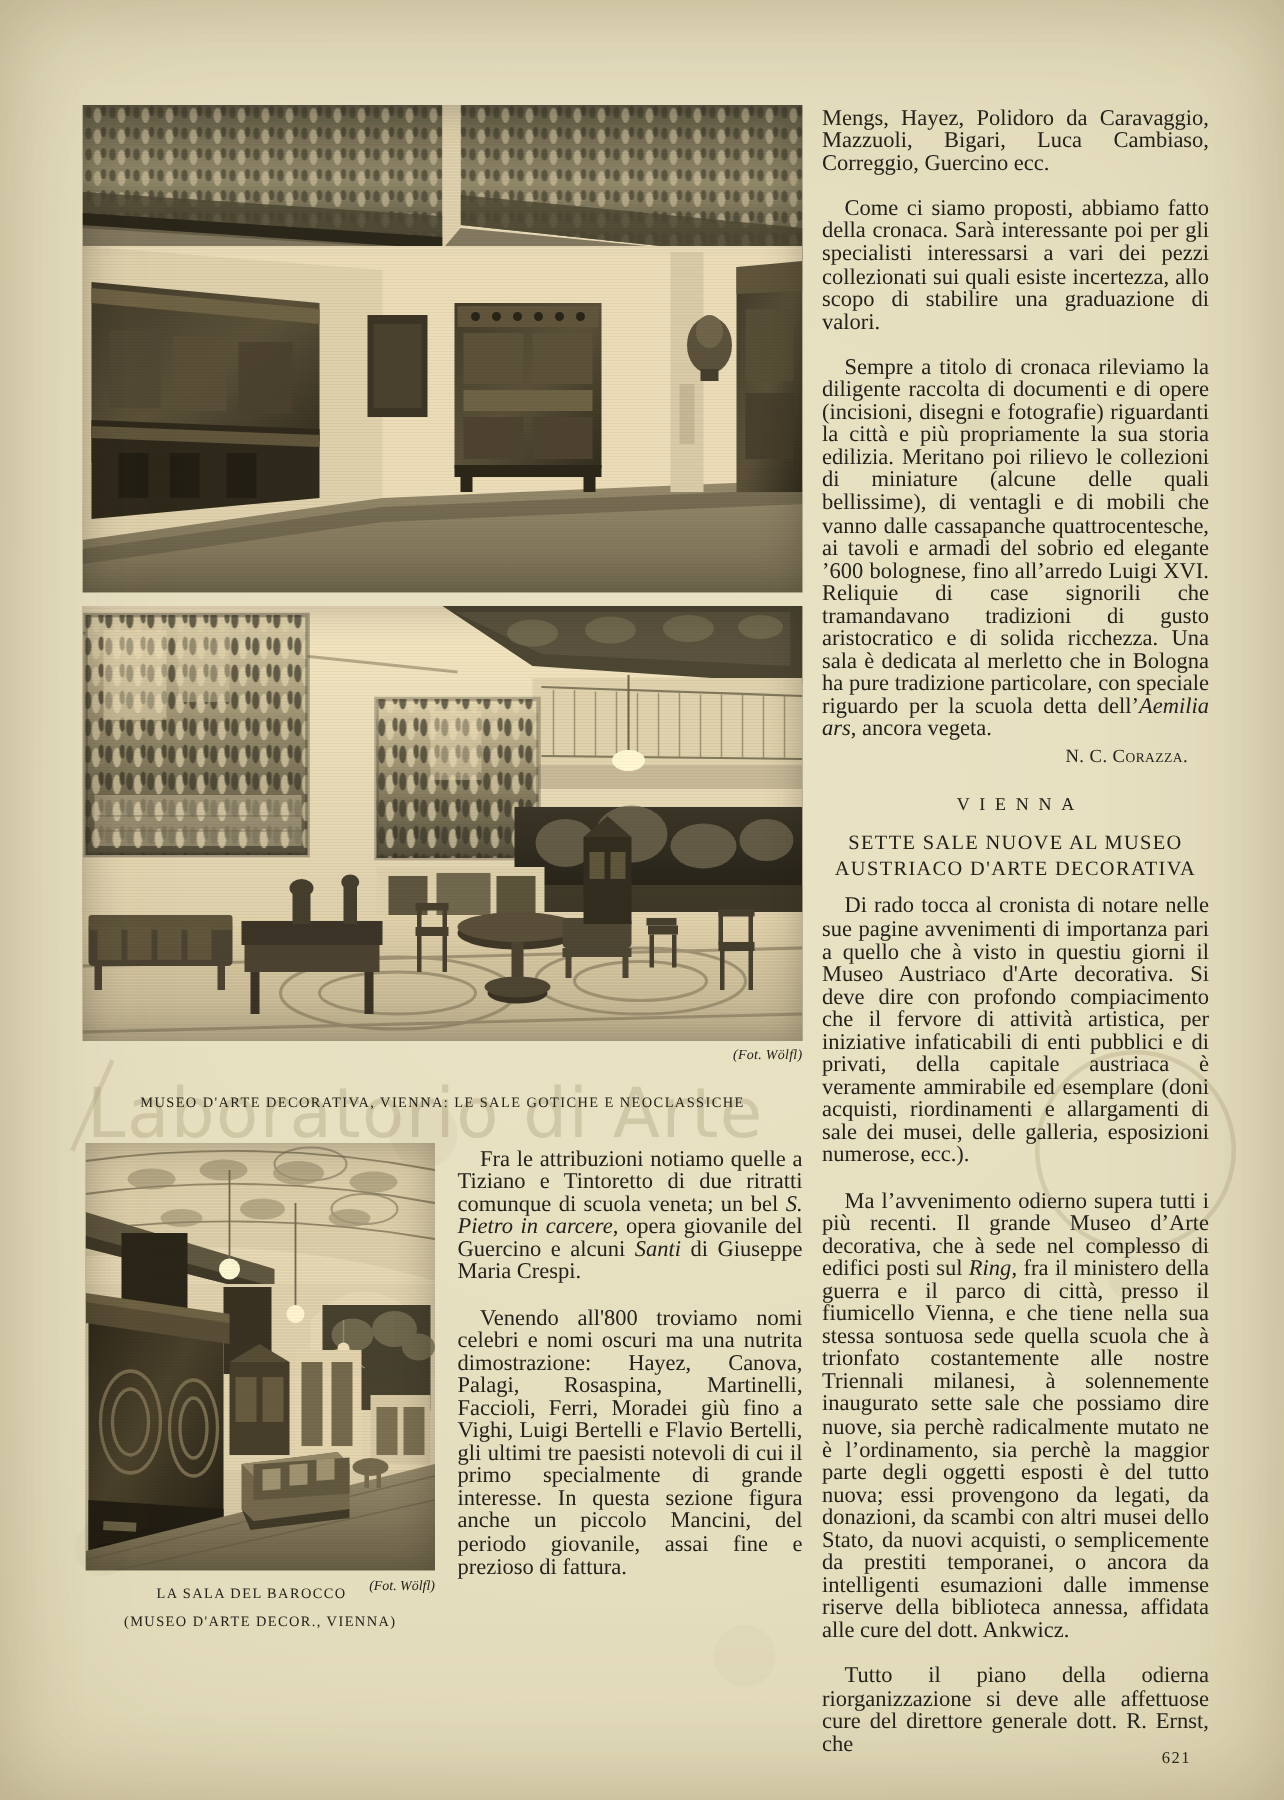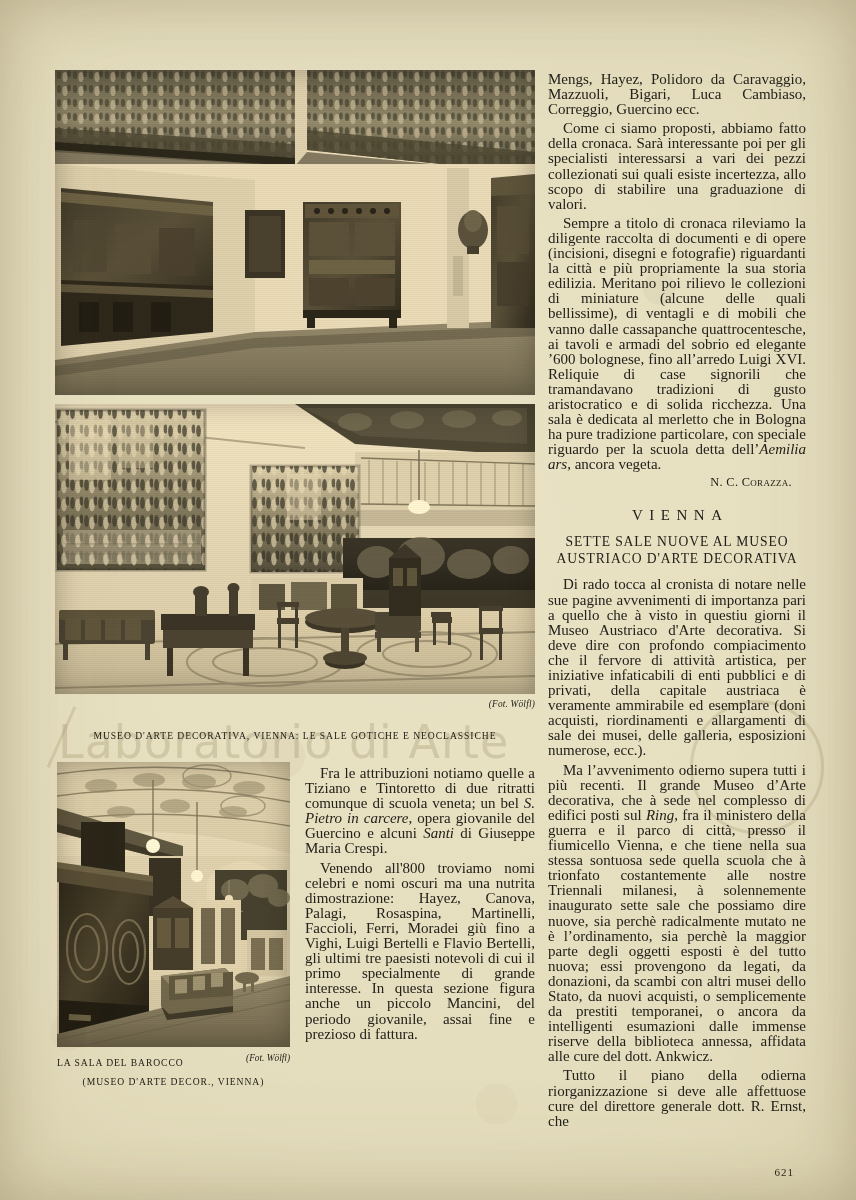--- a/index.html
+++ b/index.html
@@ -82,36 +82,36 @@
   p.body {
     margin: 0;
     font-size: 15px;
     line-height: 15.1px;
     text-align: justify;
     text-indent: 15px;
     hyphens: auto;
     -webkit-hyphens: auto;
   }
   p.body.noindent { text-indent: 0; }
-  p.body + p.body { margin-top: 4px; }
+  p.body + p.body { margin-top: 15px; }
 
   .sig {
     margin: 2px 0 0 0;
     font-size: 12.4px;
     line-height: 16px;
     text-align: right;
     padding-right: 14px;
     font-variant: small-caps;
     letter-spacing: .3px;
   }
 
   h2.city {
     margin: 17px 0 9px 0;
     text-align: center;
-    font-size: 15px;
+    font-size: 12px;
     font-weight: 400;
     letter-spacing: 6.5px;
     text-indent: 6.5px;
   }
   h3.article-title {
     margin: 0 0 10px 0;
     text-align: center;
     font-size: 13.6px;
     font-weight: 400;
     letter-spacing: .9px;
@@ -161,22 +161,22 @@
     bottom: 22px;
     font-size: 11px;
     letter-spacing: 1px;
   }
 
   
   .block-photo3 { position: absolute; left: 57px; top: 762px; width: 233px; }
   .cap3row {
     display: flex;
     align-items: flex-start;
-    justify-content: space-between;
-    gap: 0;
+    justify-content: flex-end;
+    gap: 15px;
     margin-top: 9px;
   }
   .cap3row .credit { font-size: 9.3px; font-style: italic; margin-top: -3px; }
   .col-left-lower { position: absolute; left: 305px; top: 766px; width: 230px; }
 </style>
 </head>
 <body>
 
 <div class="page">
 

